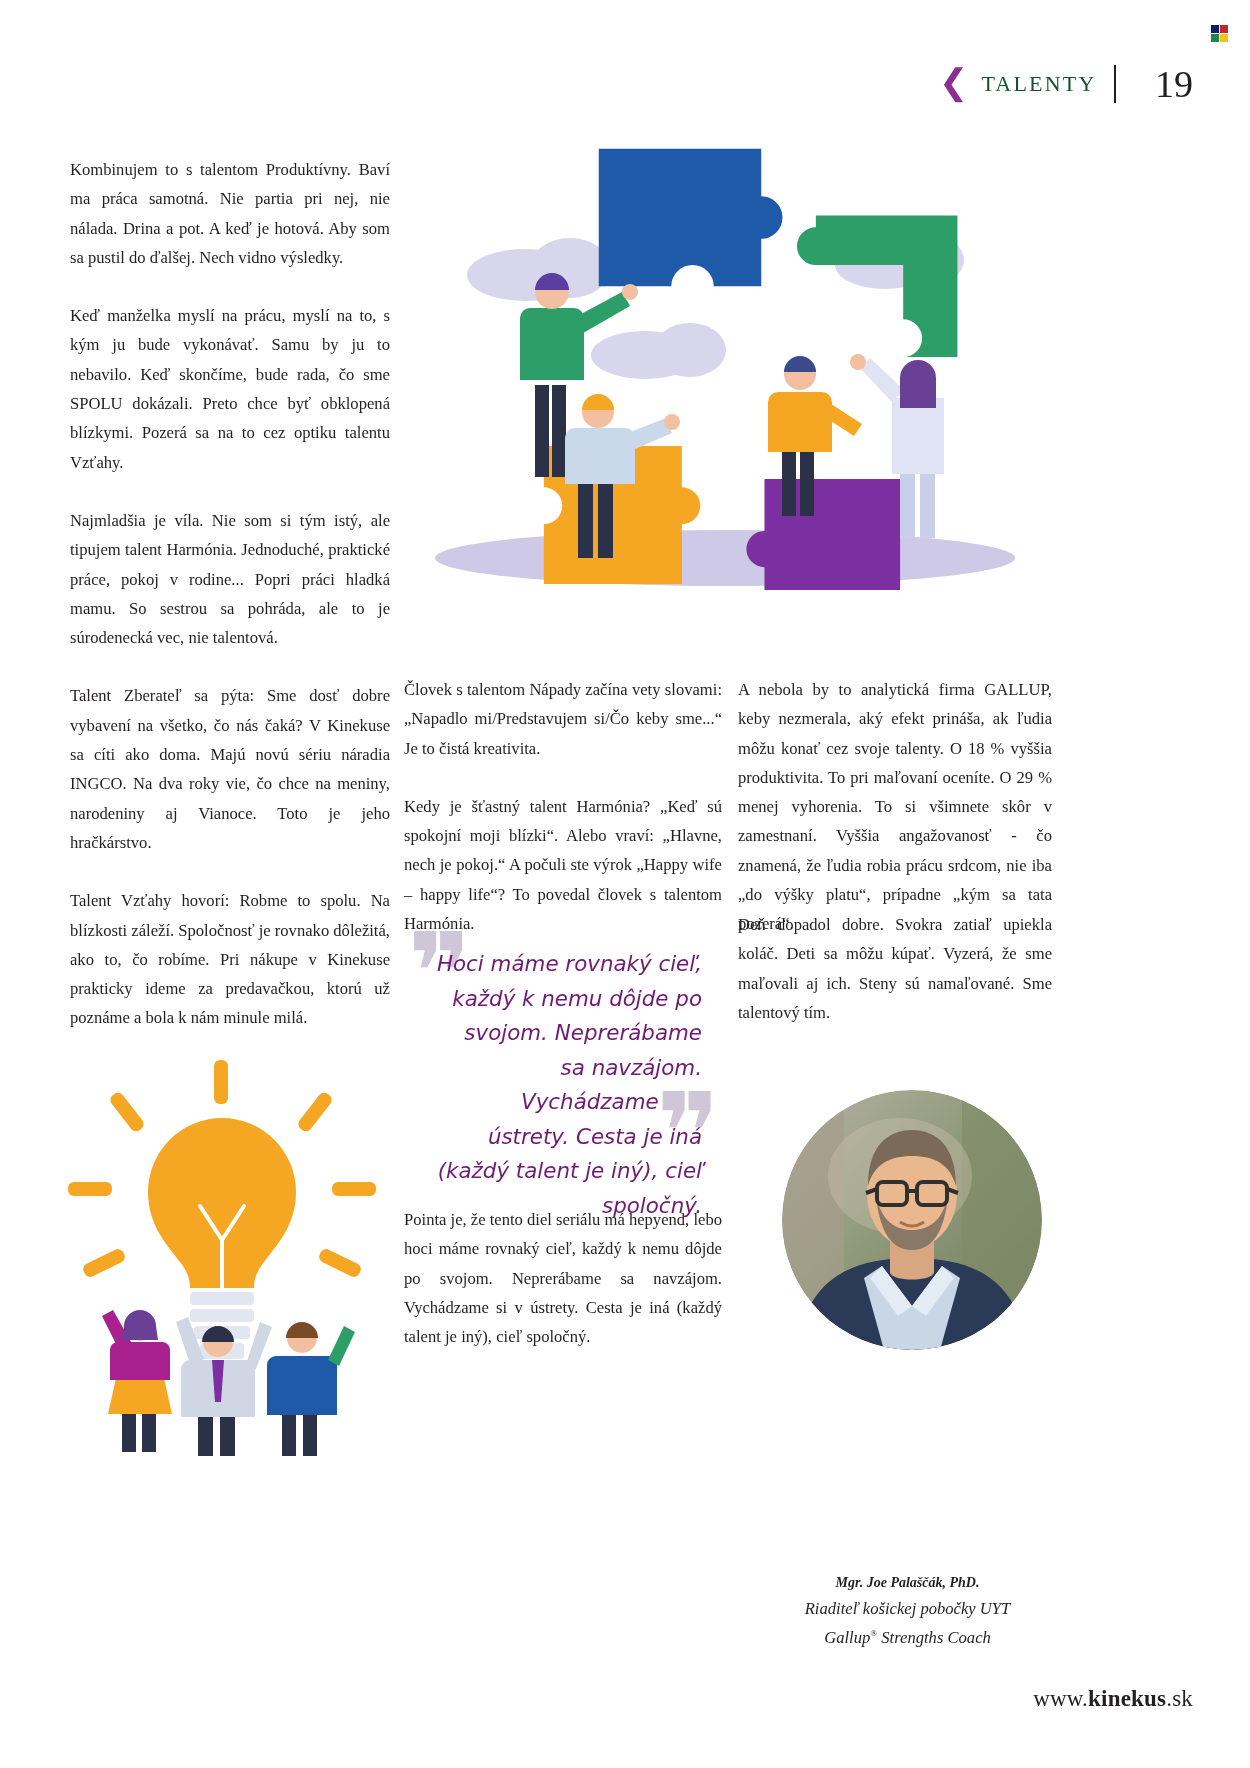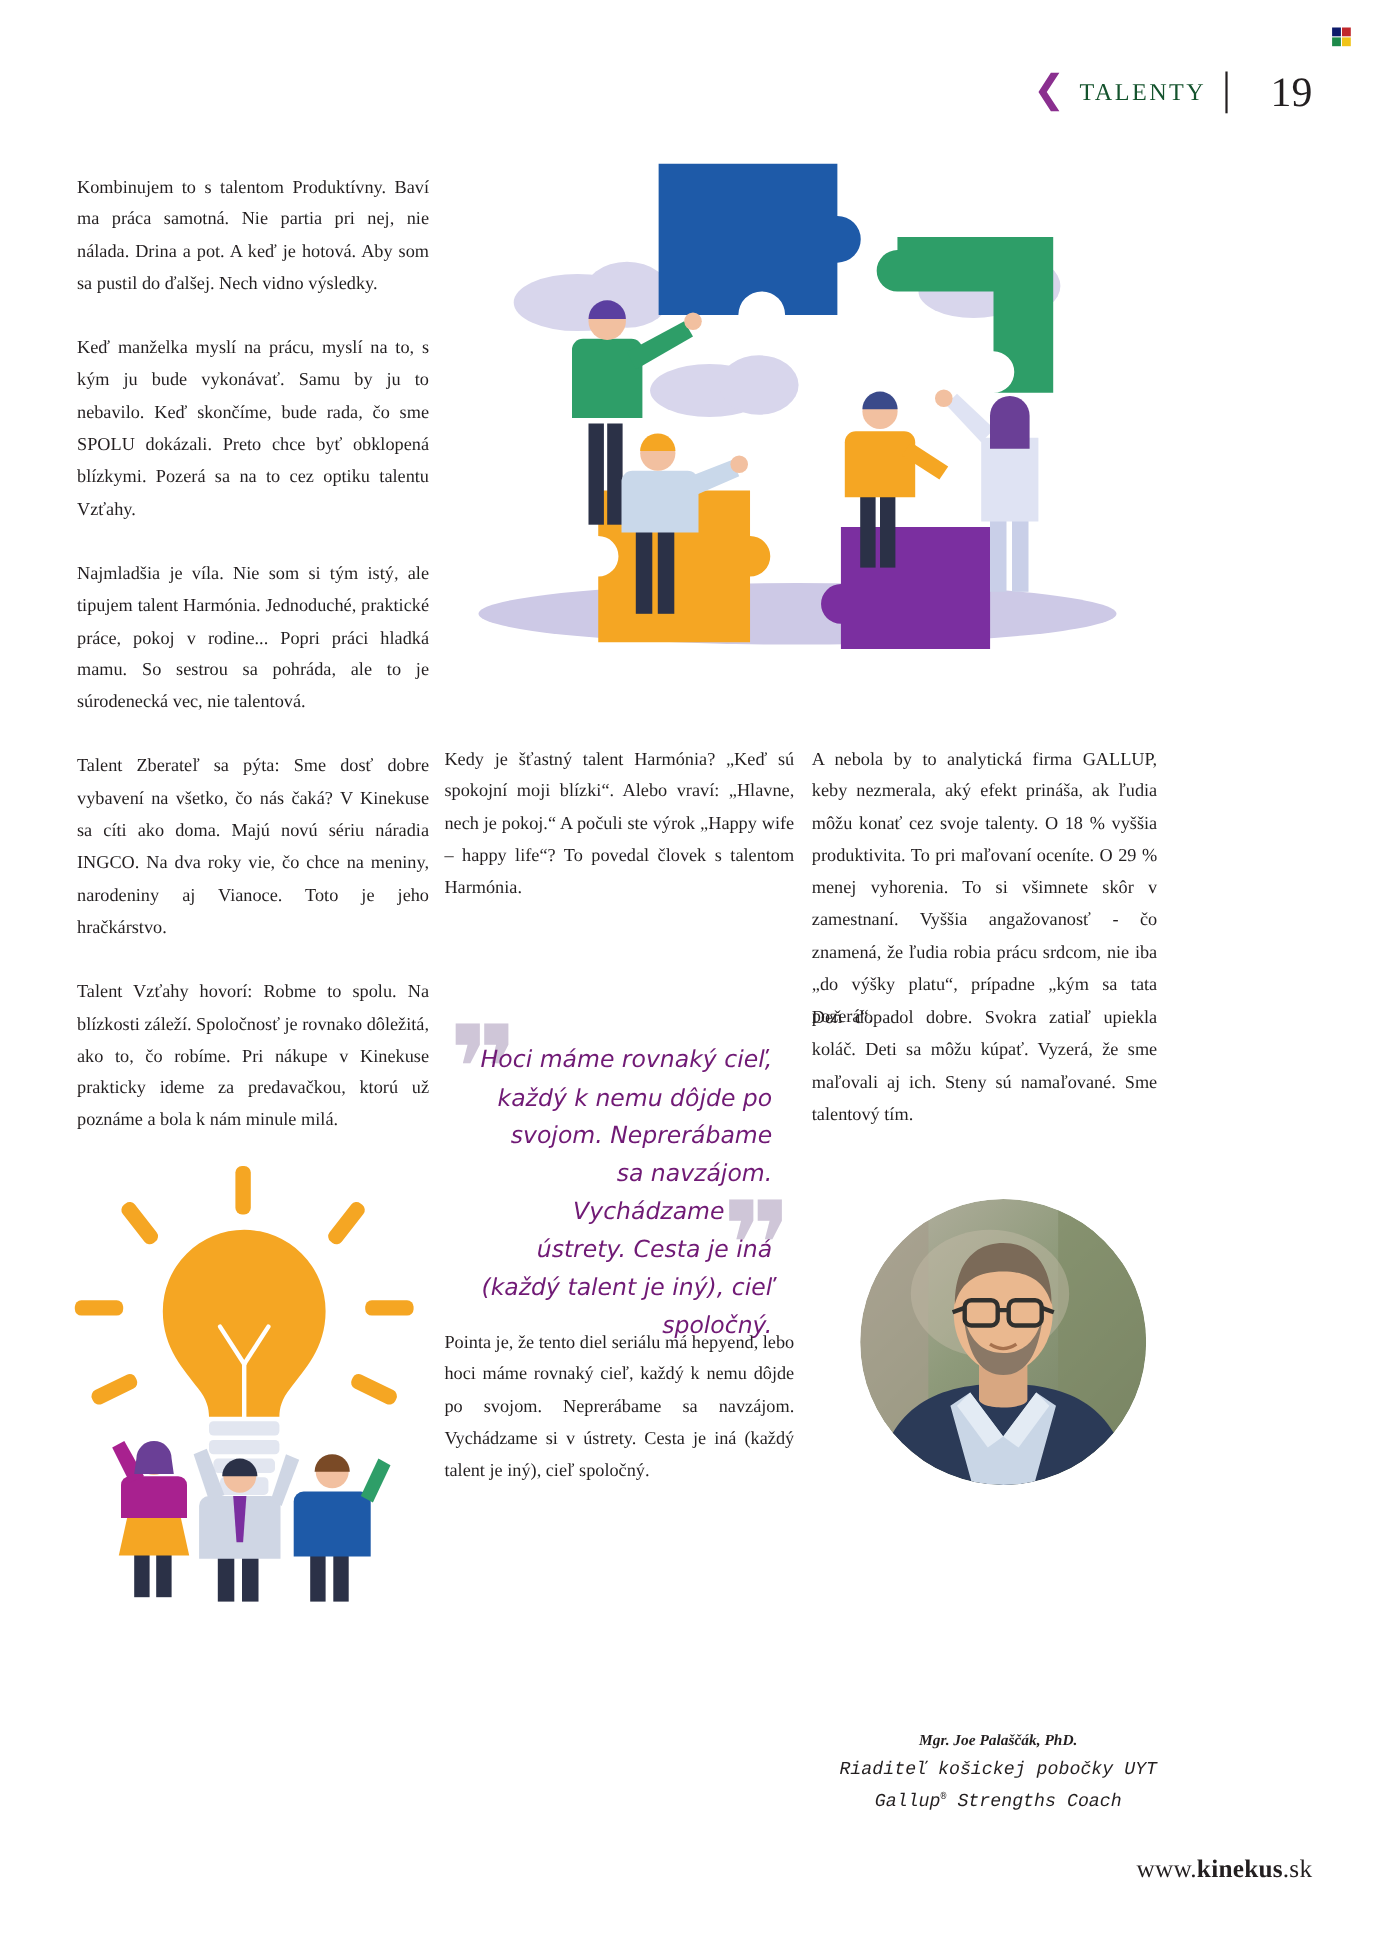--- a/index.html
+++ b/index.html
@@ -81,21 +81,21 @@
     color:#701a75;
     text-align:right;
   }
 
   
   #caption{
     position:absolute;left:760px;top:1570px;width:295px;
     text-align:center;line-height:25.5px;color:#231f20;
   }
   #caption .nm{font-weight:bold;font-style:italic;font-size:14px;}
-  #caption .r1,#caption .r2{font-style:italic;font-size:16.6px;display:block;font-family:Liberation Mono, monospace;}
+  #caption .r1,#caption .r2{font-style:italic;font-size:16.6px;display:block;}
   #caption sup{font-size:9px;vertical-align:super;}
 
   
   #footer{
     position:absolute;right:57px;top:1686px;
     font-size:23px;color:#231f20;letter-spacing:.2px;
   }
   #footer .brand{font-weight:bold;margin-top:36px;}
 
   
@@ -188,20 +188,21 @@
 
 <div class="col" id="col1">
     <p><span>Kombinujem to s talentom </span><b>Produktívny</b><span>. Baví ma práca samotná. Nie partia pri nej, nie nálada. Drina a pot. A keď je hotová. Aby som sa pustil do ďalšej. Nech vidno výsledky.</span></p>
     <p><span>Keď manželka myslí na prácu, myslí na to, s kým ju bude vykonávať. Samu by ju to nebavilo. Keď skončíme, bude rada, čo sme SPOLU dokázali. Preto chce byť obklopená blízkymi. Pozerá sa na to cez optiku talentu </span><b>Vzťahy</b><span>.</span></p>
     <p><span>Najmladšia je víla. Nie som si tým istý, ale tipujem talent </span><b>Harmónia</b><span>. Jednoduché, praktické práce, pokoj v rodine... Popri práci hladká mamu. So sestrou sa pohráda, ale to je súrodenecká vec, nie talentová.</span></p>
     <p><span>Talent </span><b>Zberateľ</b><span> sa pýta: Sme dosť dobre vybavení na všetko, čo nás čaká? V Kinekuse sa cíti ako doma. Majú novú sériu náradia INGCO. Na dva roky vie, čo chce na meniny, narodeniny aj Vianoce. Toto je jeho hračkárstvo.</span></p>
     <p><span>Talent </span><b>Vzťahy</b><span> hovorí: Robme to spolu. Na blízkosti záleží. Spoločnosť je rovnako dôležitá, ako to, čo robíme. Pri nákupe v Kinekuse prakticky ideme za predavačkou, ktorú už poznáme a bola k nám minule milá.</span></p>
   </div>
 
 <div class="col" id="col2a">
+    <p><span>Človek s talentom </span><b>Nápady</b><span> začína vety slovami: „Napadlo mi/Predstavujem si/Čo keby sme...“ Je to čistá kreativita.</span></p>
     <p><span>Kedy je šťastný talent </span><b>Harmónia</b><span>? „Keď sú spokojní moji blízki“. Alebo vraví: „Hlavne, nech je pokoj.“ A počuli ste výrok „Happy wife – happy life“? To povedal človek s talentom </span><b>Harmónia</b><span>.</span></p>
   </div>
 
 <div id="quote">
   <span class="qm open">❞</span>
   <div class="qtext">Hoci máme rovnaký cieľ, každý k nemu dôjde po svojom. Neprerábame sa navzájom. Vychádzame si v ústrety. Cesta je iná (každý talent je iný), cieľ spoločný.</div>
   <span class="qm close">❞</span>
 </div>
 
 <div class="col" id="col2b">

